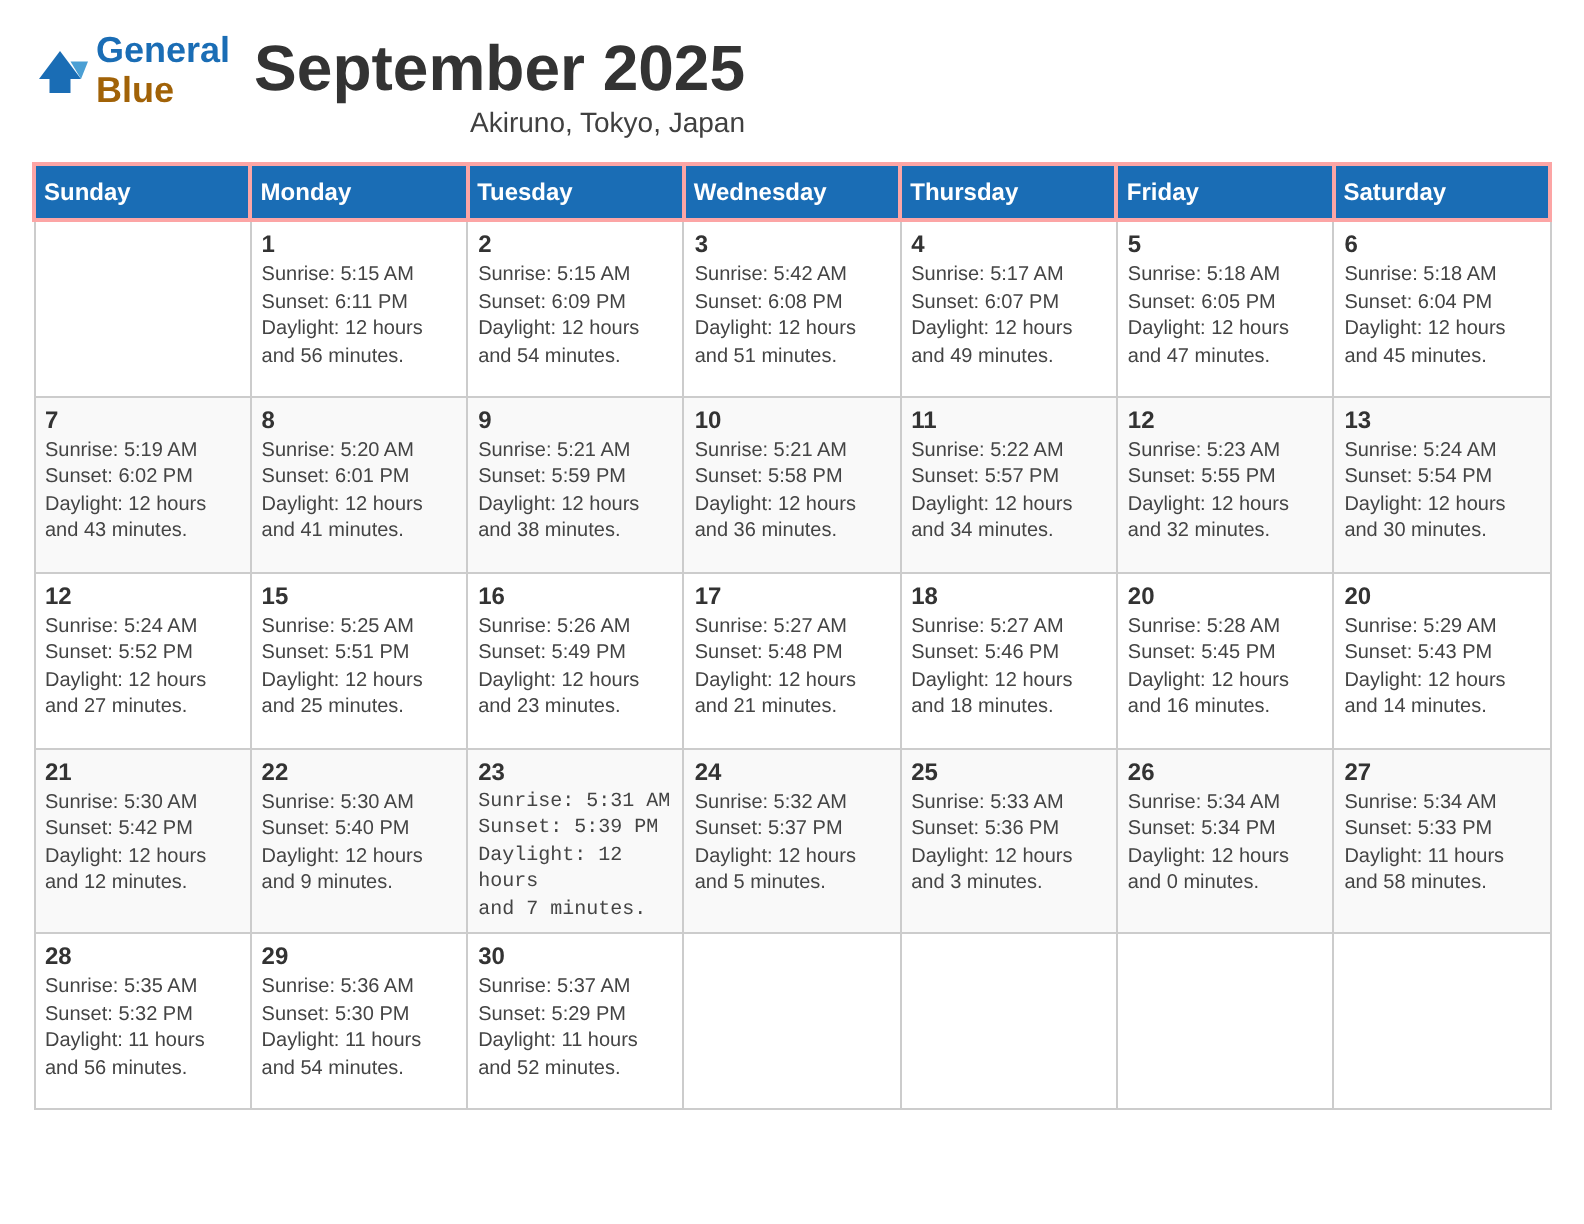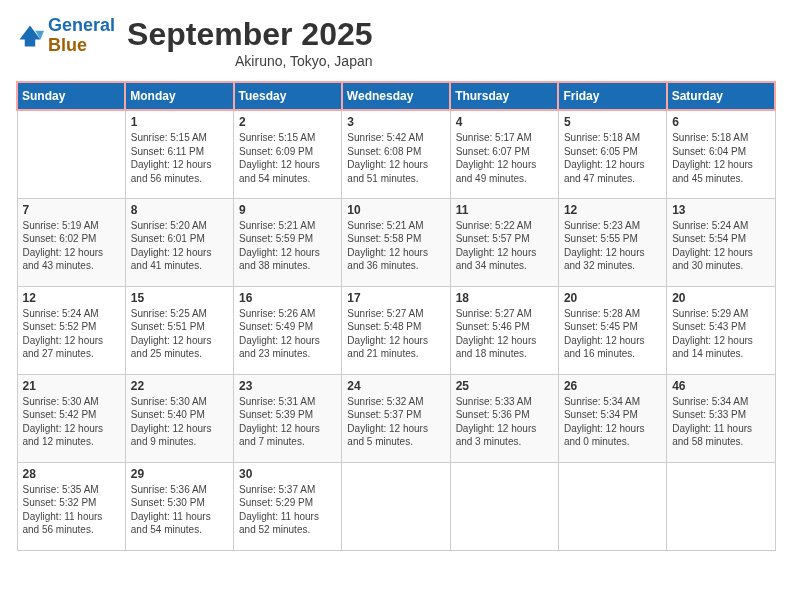--- a/index.html
+++ b/index.html
@@ -281,21 +281,21 @@
         </td>
         <td>
           <span class="day-num">22</span>
           <div class="cell-text" style="white-space: pre-line;">Sunrise: 5:30 AM
 Sunset: 5:40 PM
 Daylight: 12 hours
 and 9 minutes.</div>
         </td>
         <td>
           <span class="day-num">23</span>
-          <div class="cell-text" style="white-space: pre-line;">Sunrise: 5:31 AM
+          <div class="cell-text" style="white-space: pre-line; font-family: Liberation Mono, monospace;">Sunrise: 5:31 AM
 Sunset: 5:39 PM
 Daylight: 12 hours
 and 7 minutes.</div>
         </td>
         <td>
           <span class="day-num">24</span>
           <div class="cell-text" style="white-space: pre-line;">Sunrise: 5:32 AM
 Sunset: 5:37 PM
 Daylight: 12 hours
 and 5 minutes.</div>
@@ -308,21 +308,21 @@
 and 3 minutes.</div>
         </td>
         <td>
           <span class="day-num">26</span>
           <div class="cell-text" style="white-space: pre-line;">Sunrise: 5:34 AM
 Sunset: 5:34 PM
 Daylight: 12 hours
 and 0 minutes.</div>
         </td>
         <td>
-          <span class="day-num">46</span>
+          <span class="day-num">27</span>
           <div class="cell-text" style="white-space: pre-line;">Sunrise: 5:34 AM
 Sunset: 5:33 PM
 Daylight: 11 hours
 and 58 minutes.</div>
         </td>
       </tr>
       <tr>
         <td>
           <span class="day-num">28</span>
           <div class="cell-text" style="white-space: pre-line;">Sunrise: 5:35 AM

